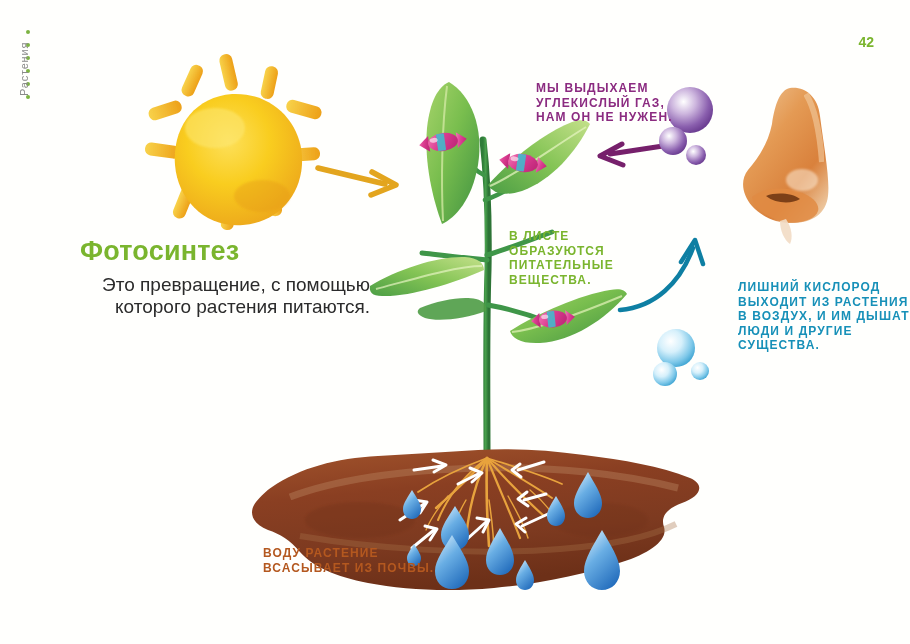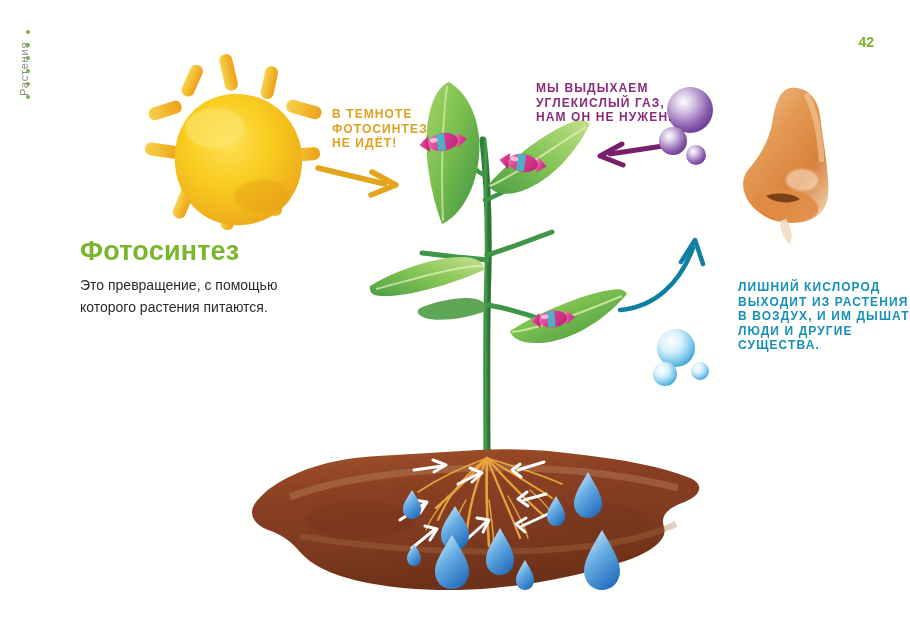--- a/index.html
+++ b/index.html
@@ -20,21 +20,21 @@
     position:absolute;left:18px;top:96px;
     transform:rotate(-90deg);transform-origin:0 0;
     font-size:11px;letter-spacing:.8px;color:#8a8a8a;white-space:nowrap;
   }
 
   
   .page-number{position:absolute;right:36px;top:34px;font-size:14px;font-weight:bold;color:#7ab52e;}
 
   
   .title{position:absolute;left:80px;top:236px;font-size:27px;font-weight:bold;color:#7ab52e;letter-spacing:.2px;}
-  .body-p{position:absolute;left:80px;font-size:14px;line-height:22px;color:#2b2b2b;width:290px;}
+  .body-p{position:absolute;left:80px;font-size:19px;line-height:22px;color:#2b2b2b;width:290px;text-align:right;}
   .body-p.p1{top:274px;}
   .body-p.p2{top:336px;}
 
   
   .callout{position:absolute;font-size:12px;font-weight:bold;letter-spacing:1.1px;line-height:14.5px;white-space:pre-line;}
   .c-dark  {left:332px;top:107px;color:#e0a020;}
   .c-co2   {left:536px;top:81px;color:#8b2b80;}
   .c-leaf  {left:509px;top:229px;color:#7ab52e;}
   .c-o2    {left:697px;top:280px;color:#1790b8;margin-left:41px;}
   .c-water {left:263px;top:546px;color:#b4581f;}
@@ -302,24 +302,27 @@
       <path d="M588 472 C594 483 602 494 602 503 C602 512 596 518 588 518 C580 518 574 512 574 503 C574 494 582 483 588 472 Z"></path>
       <path d="M602 530 C610 544 620 559 620 571 C620 582 612 590 602 590 C592 590 584 582 584 571 C584 559 594 544 602 530 Z"></path>
       <path d="M525 560 C529 567 534 574 534 580 C534 586 530 590 525 590 C520 590 516 586 516 580 C516 574 521 567 525 560 Z"></path>
     </g>
   </svg>
 
   <div class="title">Фотосинтез</div>
   <div class="body-p p1" style="white-space:pre-line;">Это превращение, с помощью
 которого растения питаются.</div>
 
-  <div class="callout c-dark">В ТЕМНОТЕ
-ФОТОСИНТЕЗ
-НЕ ИДЁТ!</div>
   <div class="callout c-co2">МЫ ВЫДЫХАЕМ
 УГЛЕКИСЛЫЙ ГАЗ,
 НАМ ОН НЕ НУЖЕН.</div>
+  <div class="callout c-leaf">В ЛИСТЕ
+ОБРАЗУЮТСЯ
+ПИТАТЕЛЬНЫЕ
+ВЕЩЕСТВА.</div>
   <div class="callout c-o2">ЛИШНИЙ КИСЛОРОД
 ВЫХОДИТ ИЗ РАСТЕНИЯ
 В ВОЗДУХ, И ИМ ДЫШАТ
 ЛЮДИ И ДРУГИЕ СУЩЕСТВА.</div>
+  <div class="callout c-water">ВОДУ РАСТЕНИЕ
+ВСАСЫВАЕТ ИЗ ПОЧВЫ.</div>
 
 </div>
 
 </body></html>

